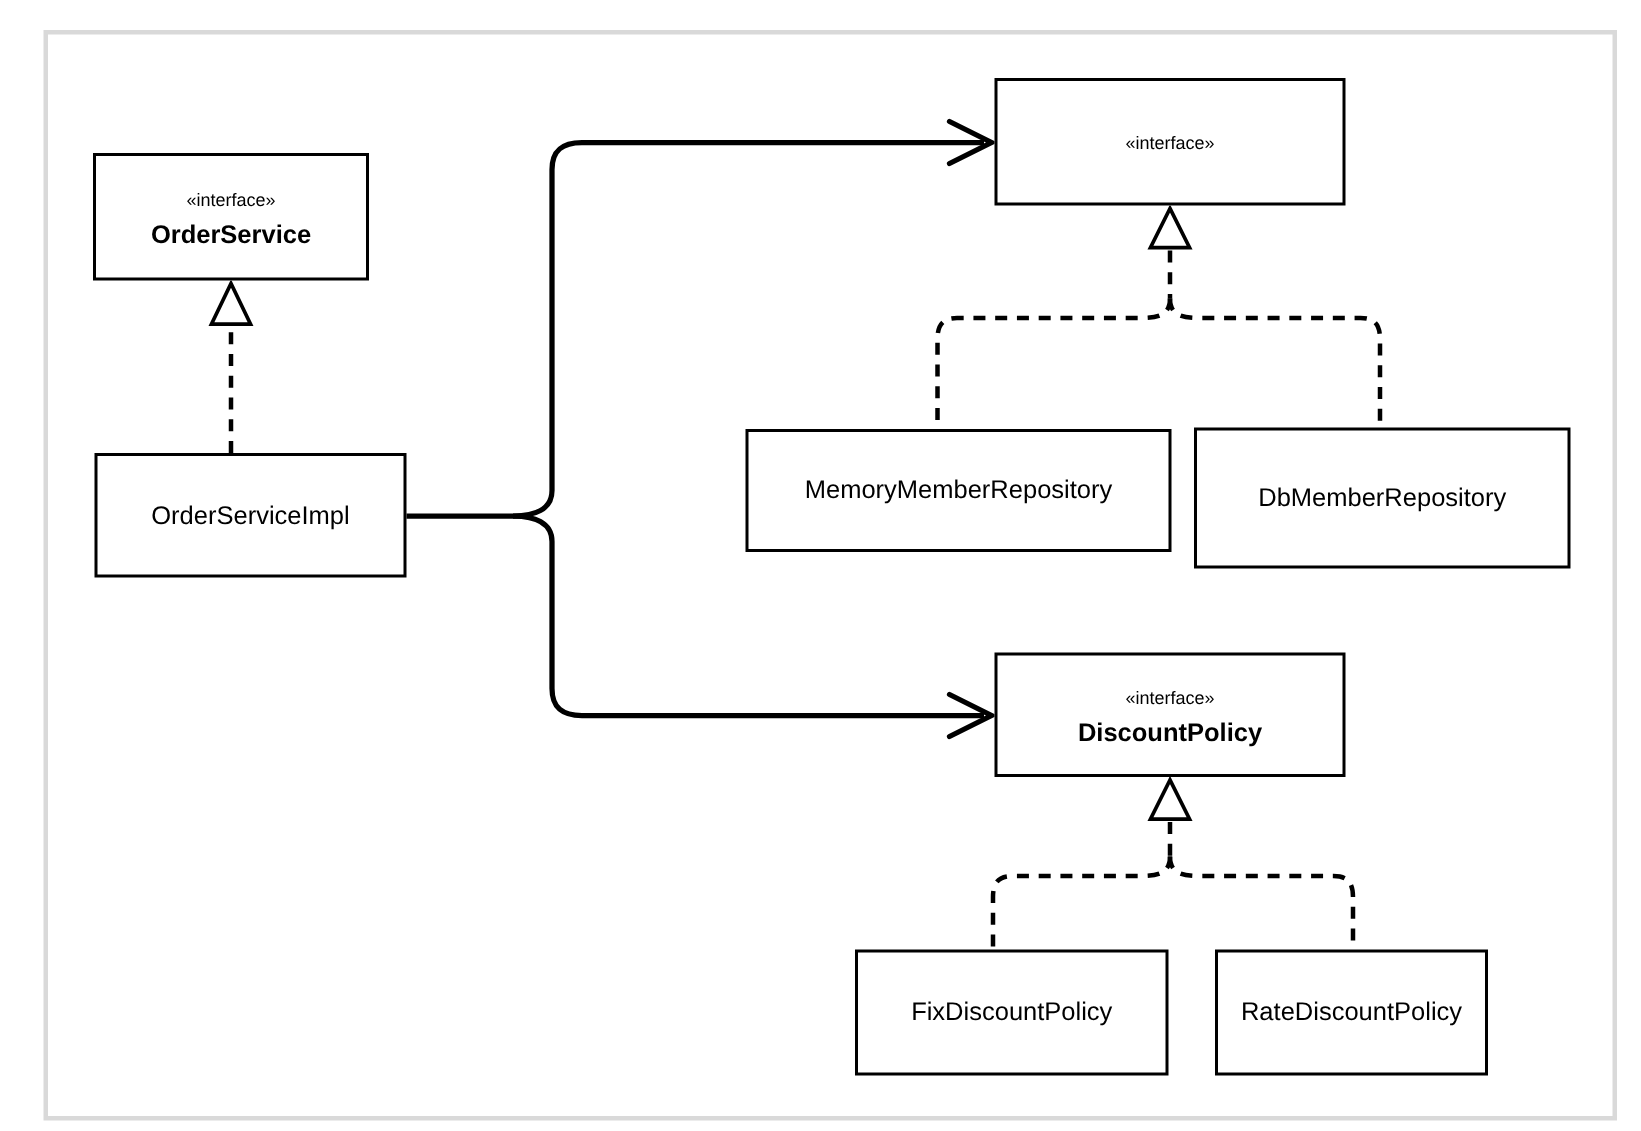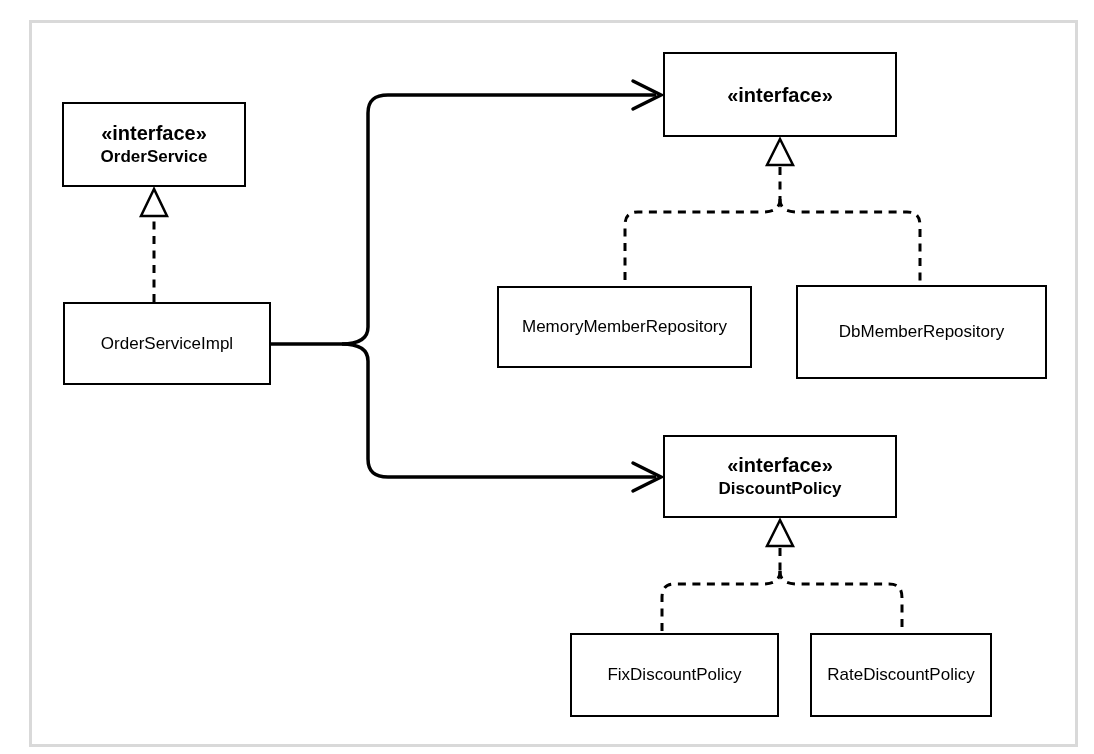--- a/index.html
+++ b/index.html
@@ -38,36 +38,36 @@
     background: #ffffff;
     display: flex;
     flex-direction: column;
     align-items: center;
     justify-content: center;
     text-align: center;
     color: #000000;
     line-height: 24px;
   }
   .node .stereotype {
-    font-size: 20px;
-    font-weight: 700;
+    font-size: 12px;
+    font-weight: 400;
   }
   .node .iface-name {
     font-size: 17px;
     font-weight: 700;
   }
   .node .class-name {
     font-size: 17px;
     font-weight: 400;
   }
   
   #n-order-service        { left: 62px;  top: 102px; width: 184px; height: 85px; }
   #n-order-service-impl   { left: 63px;  top: 302px; width: 208px; height: 83px; }
   #n-member-repository    { left: 663px; top: 52px;  width: 234px; height: 85px; }
-  #n-memory-member-repo   { left: 497px; top: 286px; width: 255px; height: 82px; }
+  #n-memory-member-repo   { left: 497px; top: 286px; width: 284px; height: 82px; }
   #n-db-member-repo       { left: 796px; top: 285px; width: 251px; height: 94px; }
   #n-discount-policy      { left: 663px; top: 435px; width: 234px; height: 83px; }
   #n-fix-discount-policy  { left: 570px; top: 633px; width: 209px; height: 84px; }
   #n-rate-discount-policy { left: 810px; top: 633px; width: 182px; height: 84px; }
 </style>
 </head>
 <body>
 
 <div id="canvas">
   <div id="frame"></div>

